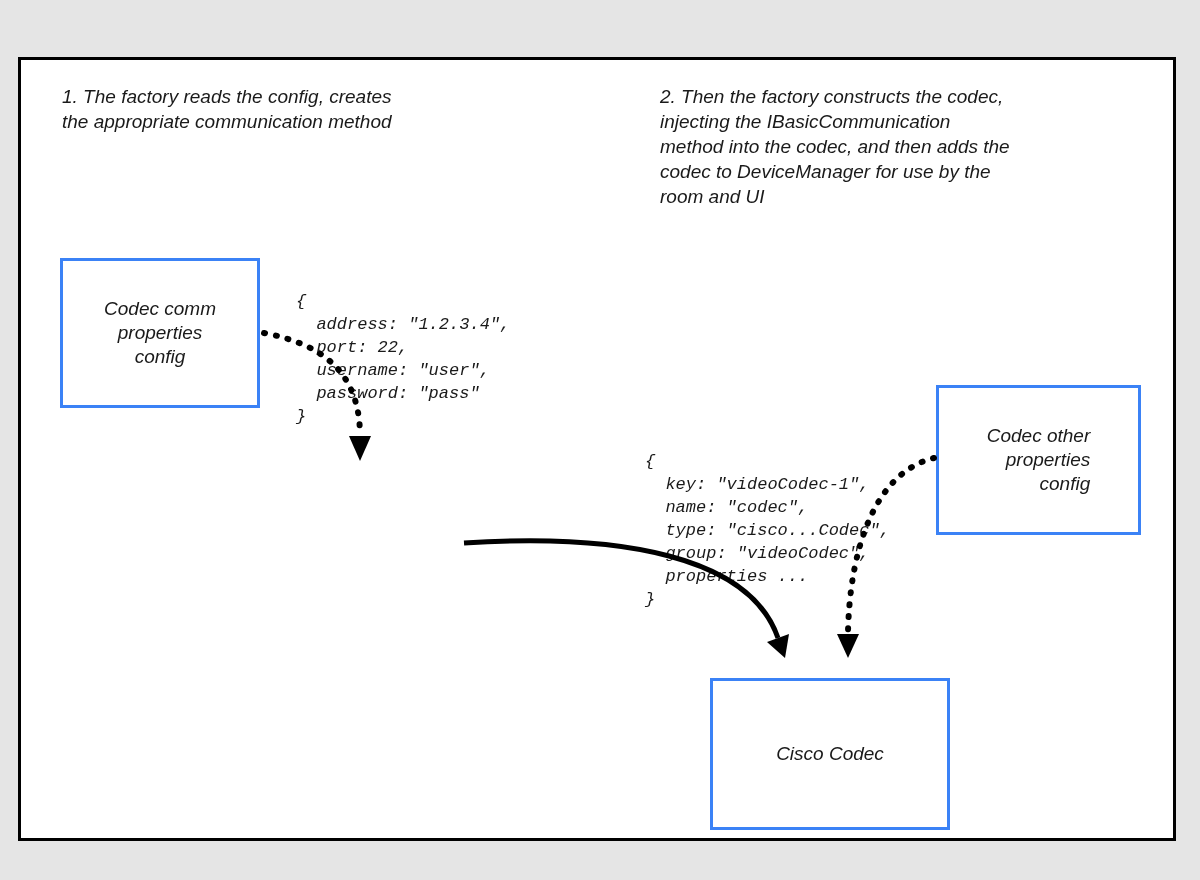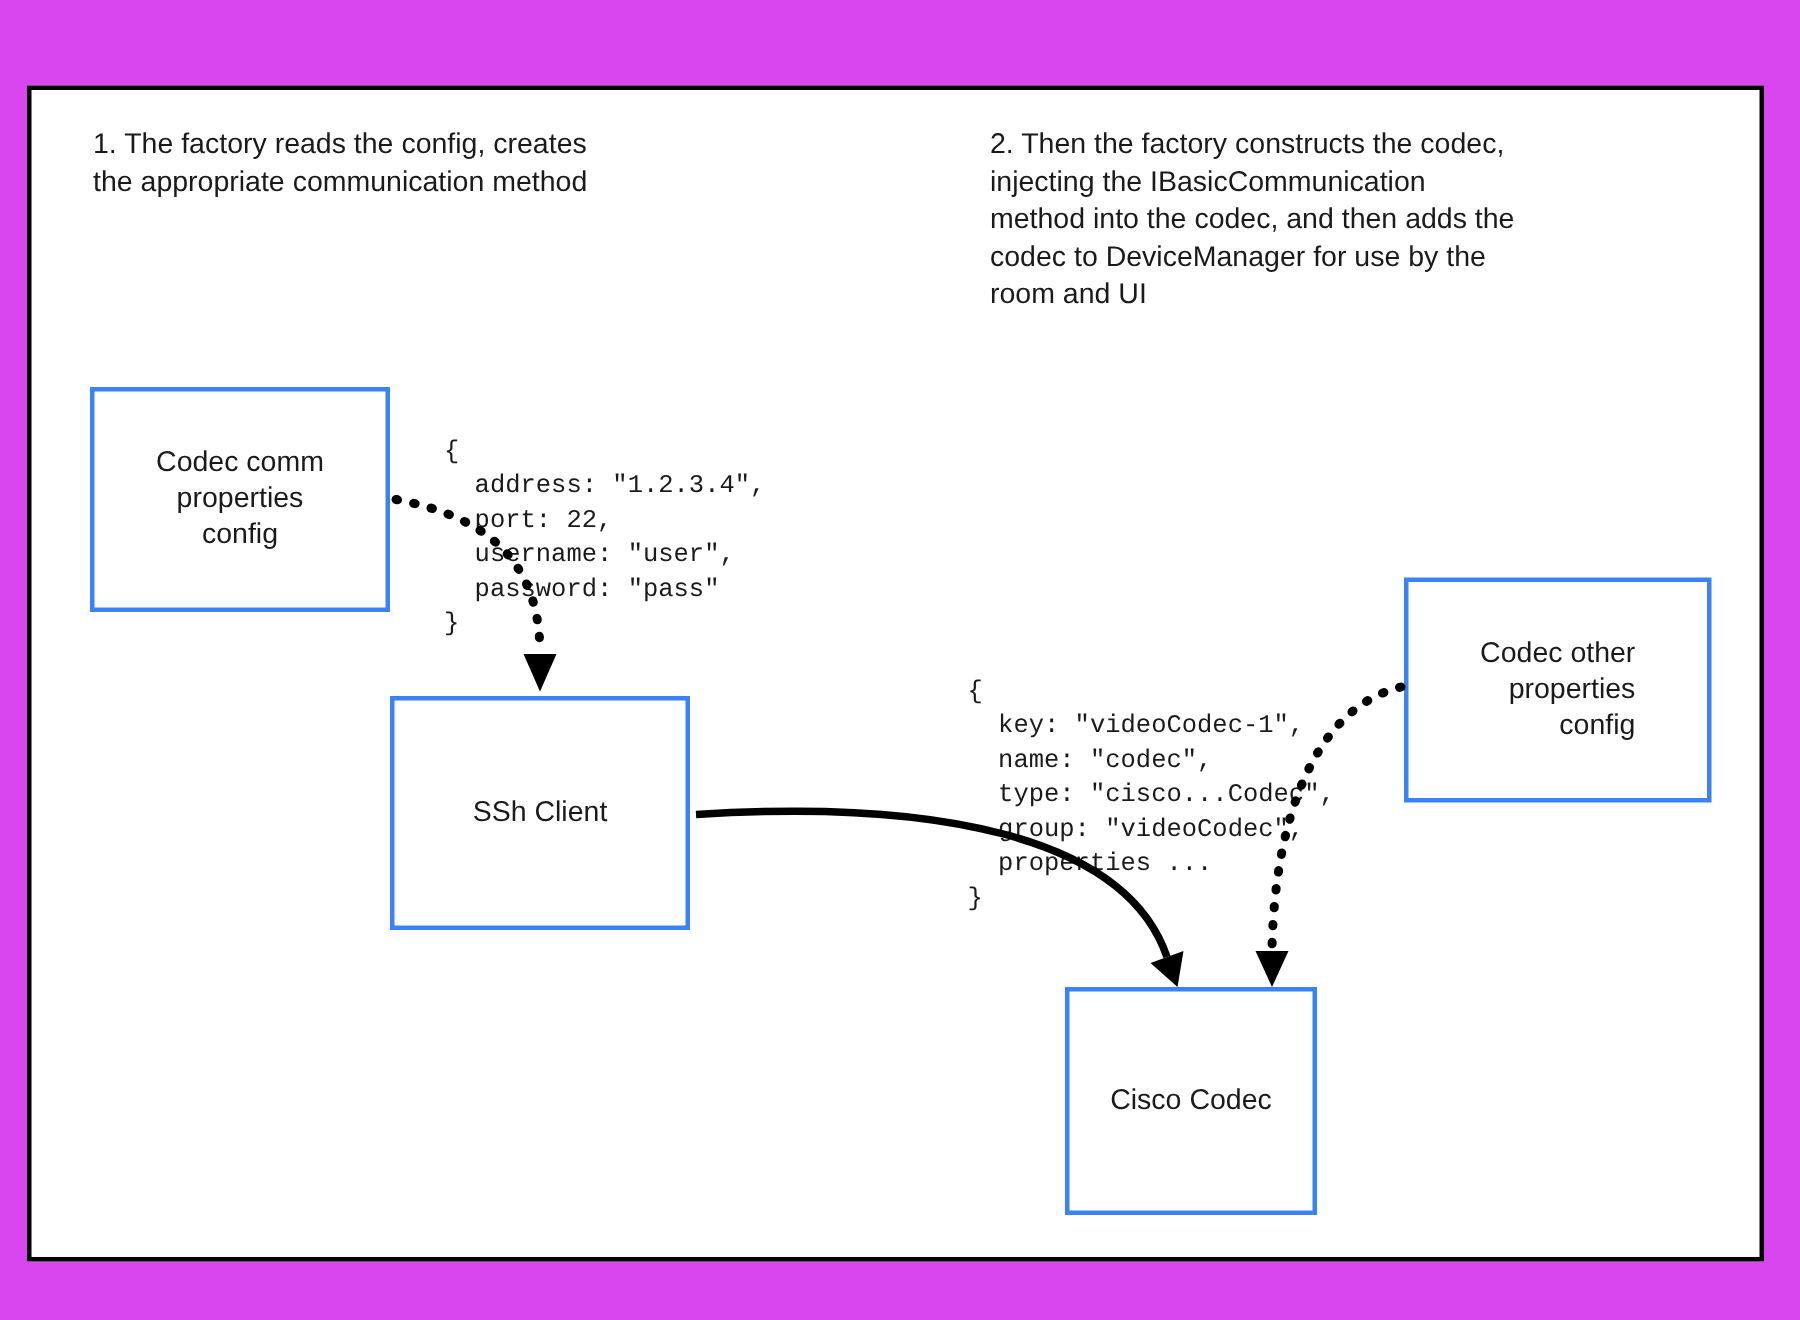--- a/index.html
+++ b/index.html
@@ -9,21 +9,22 @@
     width: 1200px;
     height: 880px;
     font-family: "Liberation Sans", sans-serif;
     color: #1a1a1a;
     overflow: hidden;
   }
   .canvas {
     position: relative;
     width: 1200px;
     height: 880px;
-    background: #d946ef;
+    background: #e5e5e5;
+    font-style: italic;
   }
   .frame {
     position: absolute;
     left: 18px;
     top: 57px;
     width: 1158px;
     height: 784px;
     border: 3px solid #000000;
     background: #ffffff;
     box-sizing: border-box;
@@ -88,39 +89,36 @@
 config</span>
   </div>
 
   <div class="code" style="left:296px; top:290px;">{
   address: "1.2.3.4",
   port: 22,
   username: "user",
   password: "pass"
 }</div>
 
-  <div class="dbox" style="left:260px; top:464px; width:200px; height:156px;">
-    <span>SSh Client</span>
-  </div>
 
   <div class="code" style="left:645px; top:450px;">{
   key: "videoCodec-1",
   name: "codec",
   type: "cisco...Codec",
   group: "videoCodec",
   properties ...
 }</div>
 
   <div class="dbox" style="left:936px; top:385px; width:205px; height:150px;text-align:right;">
     <span>Codec other
 properties
 config</span>
   </div>
 
-  <div class="dbox" style="left:710px; top:658px; width:168px; height:152px;">
+  <div class="dbox" style="left:710px; top:678px; width:240px; height:152px;">
     <span>Cisco Codec</span>
   </div>
 
 
   <svg class="arrows" viewBox="0 0 1200 880" xmlns="http://www.w3.org/2000/svg">
 
     <path d="M 264 333 C 322 344, 360 372, 360 436" fill="none" stroke="#000000" stroke-width="6" stroke-dasharray="1 11" stroke-linecap="round"></path>
     <polygon points="349,436 371,436 360,461" fill="#000000"></polygon>
 
     <path d="M 464 543 C 620 533, 750 556, 778 638" fill="none" stroke="#000000" stroke-width="5"></path>

